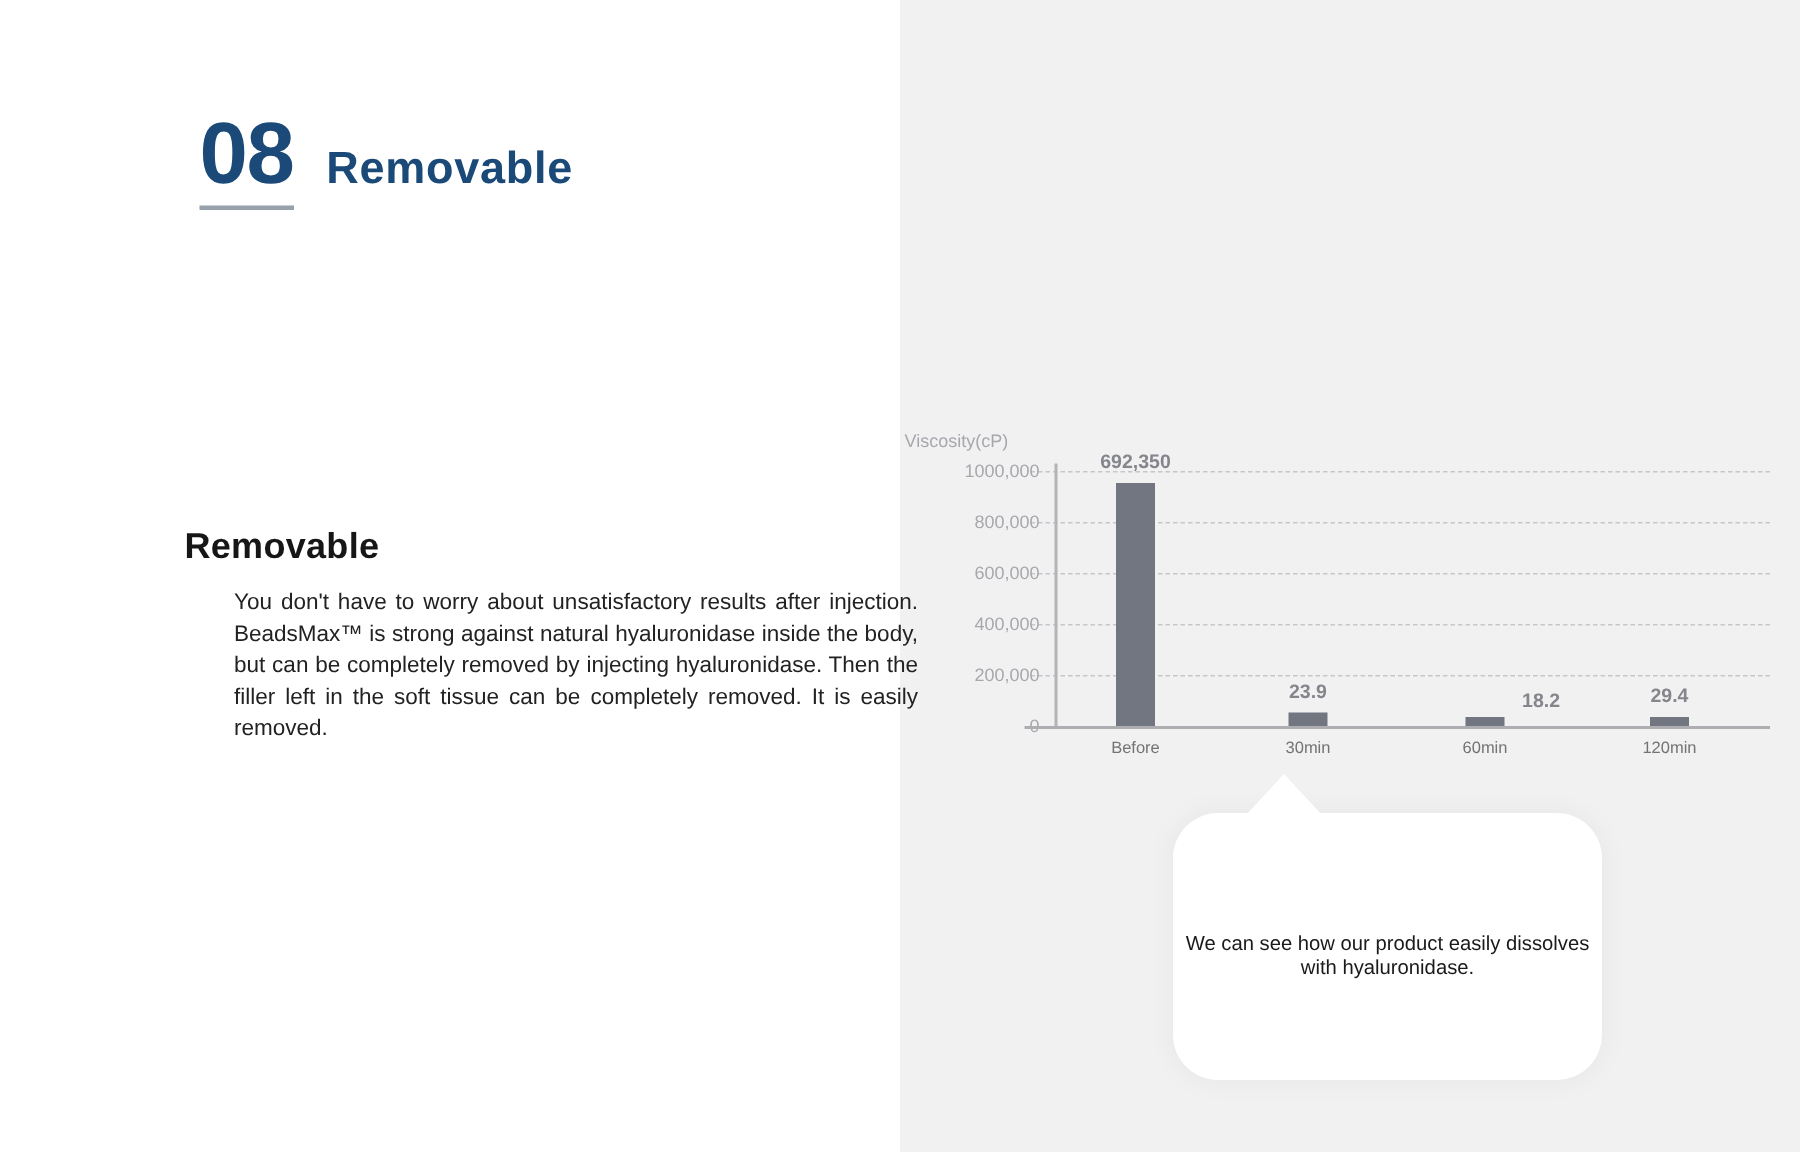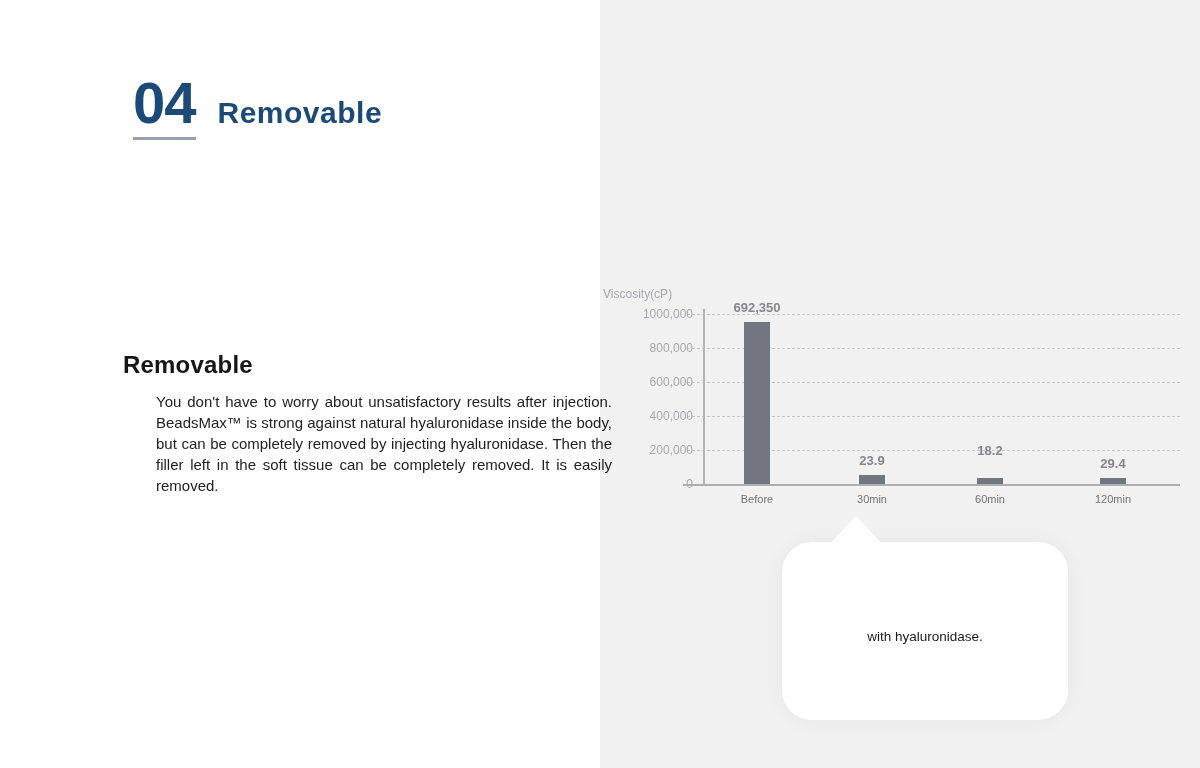--- a/index.html
+++ b/index.html
@@ -103,21 +103,21 @@
   }
 </style>
 </head>
 <body>
 
 <div class="slide">
 
   <div class="right-panel"></div>
 
   <div class="section-header">
-    <div class="section-number">04</div>
+    <div class="section-number">08</div>
     <div class="section-title">Removable</div>
   </div>
 
   <div class="left-heading">Removable</div>
 
   <div class="left-body">You don't have to worry about unsatisfactory results after injection. BeadsMax™ is strong against natural hyaluronidase inside the body, but can be completely removed by injecting hyaluronidase. Then the filler left in the soft tissue can be completely removed. It is easily removed.</div>
 
 
   <div class="chart-area">
     <div class="y-axis-label">Viscosity(cP)</div>
@@ -135,28 +135,29 @@
         <div class="y-tick-label" style="top: 192px;">0</div>
         <div class="y-axis-line" style="left: 100px; top: 25px; height: 175px;"></div>
         <div class="baseline" style="left: 80px; width: 497px; top: 200px;"></div>
         <div class="bar" style="left: 141px; top: 38px; height: 162px; background: rgb(113, 118, 129);"></div>
         <div class="bar-value-label" style="left: 104px; top: 16px;">692,350</div>
         <div class="x-category-label" style="left: 104px; top: 208px;">Before</div>
         <div class="bar" style="left: 256px; top: 191px; height: 9px; background: rgb(113, 118, 129);"></div>
         <div class="bar-value-label" style="left: 219px; top: 169px;">23.9</div>
         <div class="x-category-label" style="left: 219px; top: 208px;">30min</div>
         <div class="bar" style="left: 374px; top: 194px; height: 6px; background: rgb(113, 118, 129);"></div>
-        <div class="bar-value-label" style="left: 337px; top: 159px;">18.2</div>
+        <div class="bar-value-label" style="left: 337px; top: 175px; text-align: right;">18.2</div>
         <div class="x-category-label" style="left: 337px; top: 208px;">60min</div>
         <div class="bar" style="left: 497px; top: 194px; height: 6px; background: rgb(113, 118, 129);"></div>
         <div class="bar-value-label" style="left: 460px; top: 172px;">29.4</div>
         <div class="x-category-label" style="left: 460px; top: 208px;">120min</div>
       </div>
   </div>
 
   <div class="callout">
     <div class="callout-tail"></div>
     <div class="callout-text">
+      <div>We can see how our product easily dissolves</div>
       <div>with hyaluronidase.</div>
     </div>
   </div>
 
 </div>
 
 </body></html>

